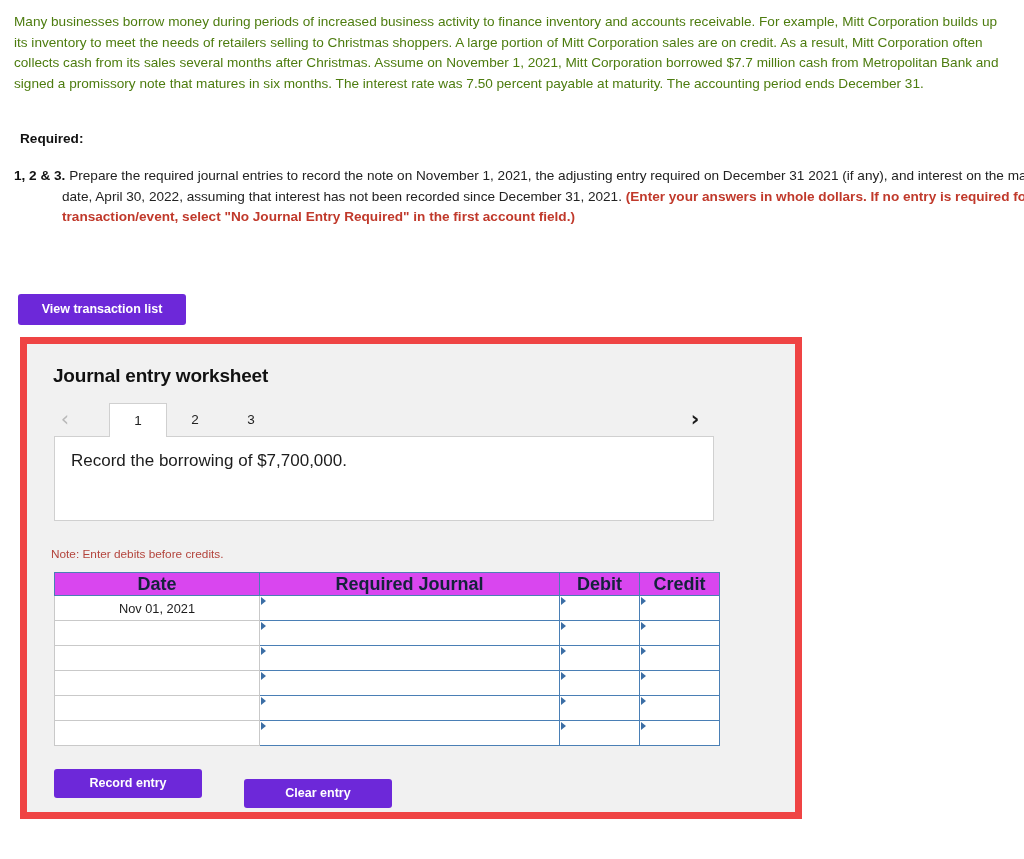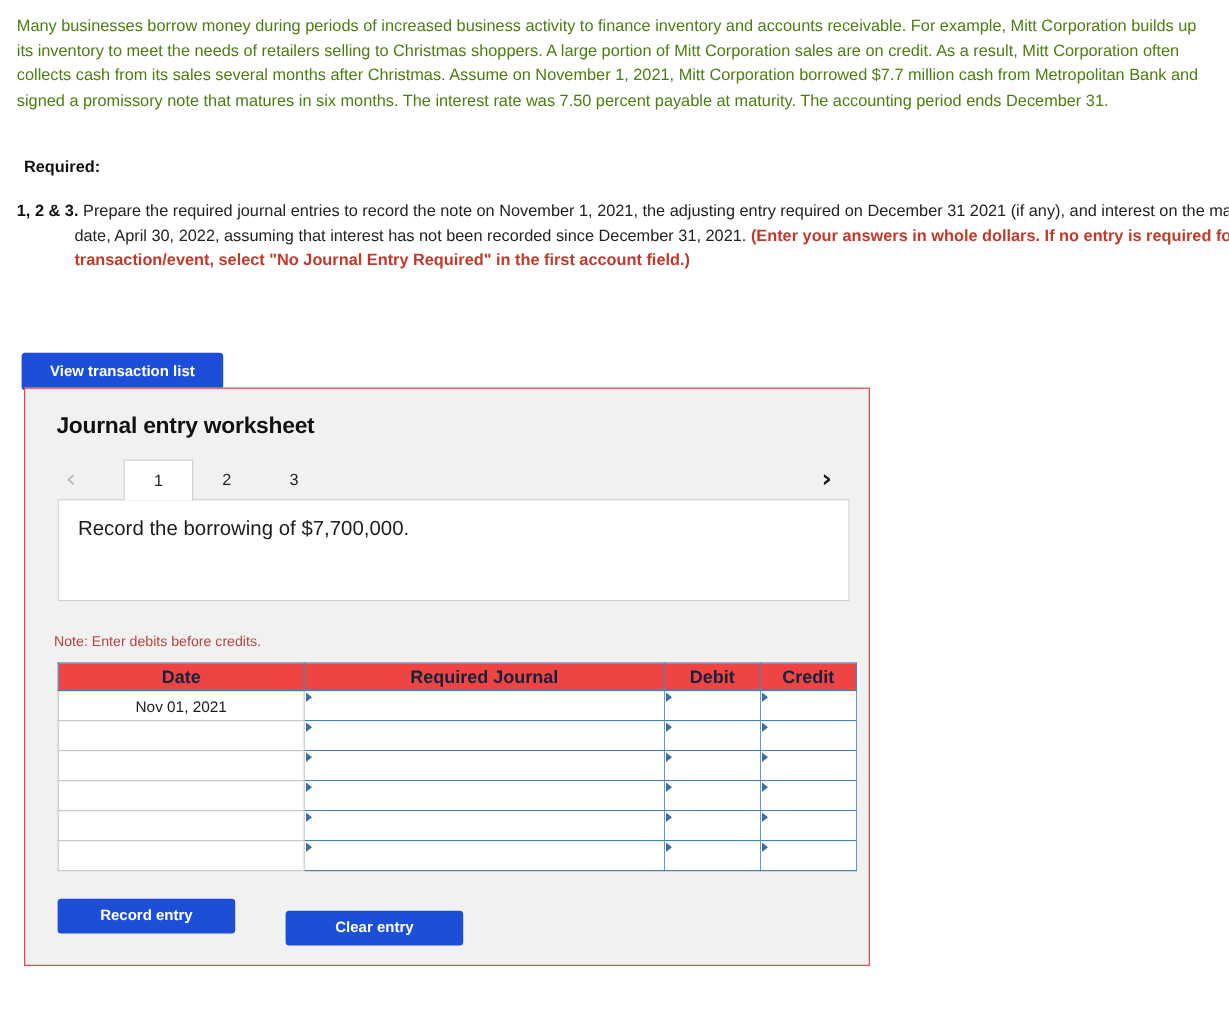--- a/index.html
+++ b/index.html
@@ -48,21 +48,21 @@
     padding-left: 48px;
     text-indent: -48px;
     color: #222;
   }
   .req-num { font-weight: bold; color: #111; }
   .req-red { color: #c0392b; font-weight: bold; }
 
   
   .btn {
     display: inline-block;
-    background: #1d4ed8;
+    background: #6d28d9;
     color: #ffffff;
     font-weight: bold;
     font-size: 12.5px;
     border: none;
     border-radius: 3px;
     text-align: center;
     cursor: pointer;
     line-height: 1;
     font-family: "Liberation Sans", sans-serif;
   }
@@ -72,25 +72,25 @@
     top: 294px;
     width: 168px;
     height: 31px;
     line-height: 31px;
   }
 
   
   .panel {
     position: absolute;
     left: 20px;
-    top: 323px;
-    width: 705px;
+    top: 337px;
+    width: 782px;
     height: 482px;
     background: #f1f1f1;
-    border: 1px solid #ef4444;
+    border: 7px solid #ef4444;
     box-sizing: border-box;
   }
 
   .panel-title {
     position: absolute;
     left: 26px;
     top: 21px;
     font-size: 19px;
     font-weight: bold;
     color: #111;
@@ -170,24 +170,24 @@
   .jtable {
     position: absolute;
     left: 27px;
     top: 228px;
     width: 665px;
     border-collapse: collapse;
     table-layout: fixed;
     font-size: 12.6px;
   }
   .jtable th {
-    background: #ef4444;
+    background: #d946ef;
     border: 1px solid #4a7fb5;
     color: #14233a;
-    font-size: 15px;
+    font-size: 18px;
     font-weight: bold;
     height: 22px;
     padding: 0;
     text-align: center;
   }
   .jtable td {
     padding: 0;
     height: 24px;
     vertical-align: middle;
   }

